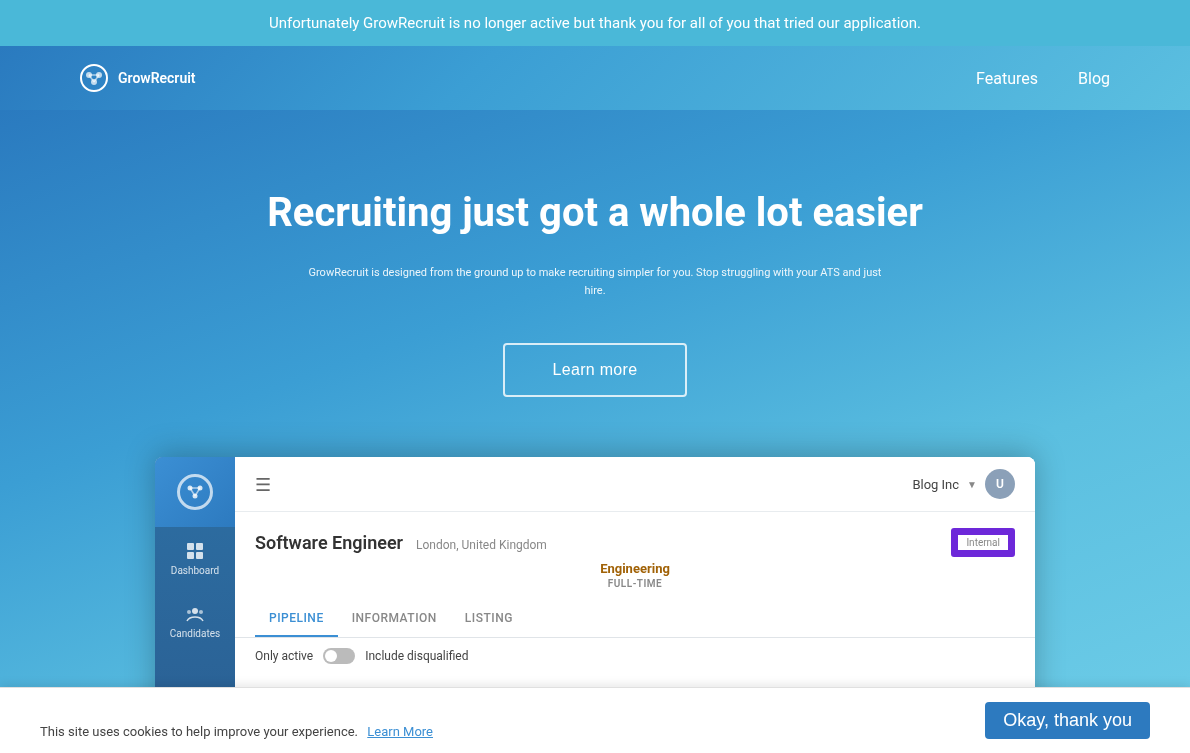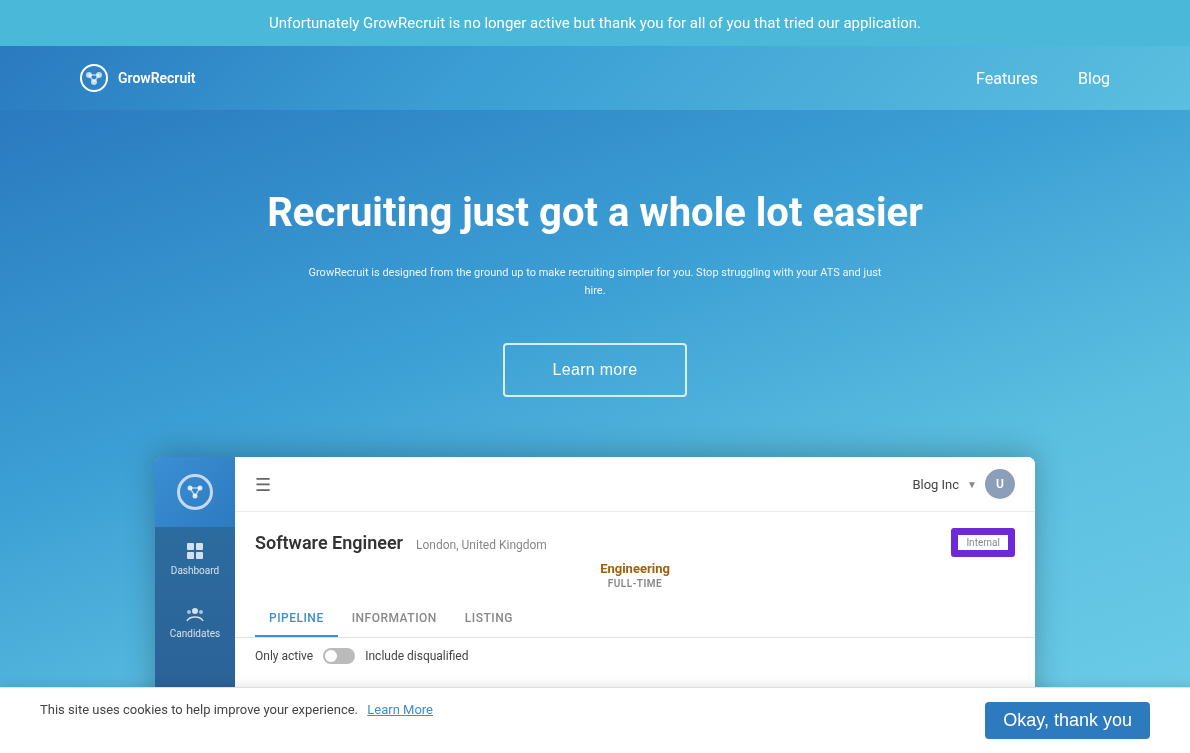--- a/index.html
+++ b/index.html
@@ -237,21 +237,21 @@
 
     
     .cookie-banner {
       position: fixed;
       bottom: 0;
       left: 0;
       right: 0;
       background: #fff;
       border-top: 1px solid #e0e0e0;
       display: flex;
-      align-items: flex-start;
+      align-items: flex-end;
       justify-content: space-between;
       padding: 14px 40px;
       font-size: 13px;
       color: #444;
       box-shadow: 0 -2px 10px rgba(0,0,0,0.1);
       z-index: 1000;
     }
     .cookie-text { flex: 1; }
     .cookie-link { color: #3b8fd4; text-decoration: underline; cursor: pointer; margin-left: 6px; }
     .cookie-btn {

